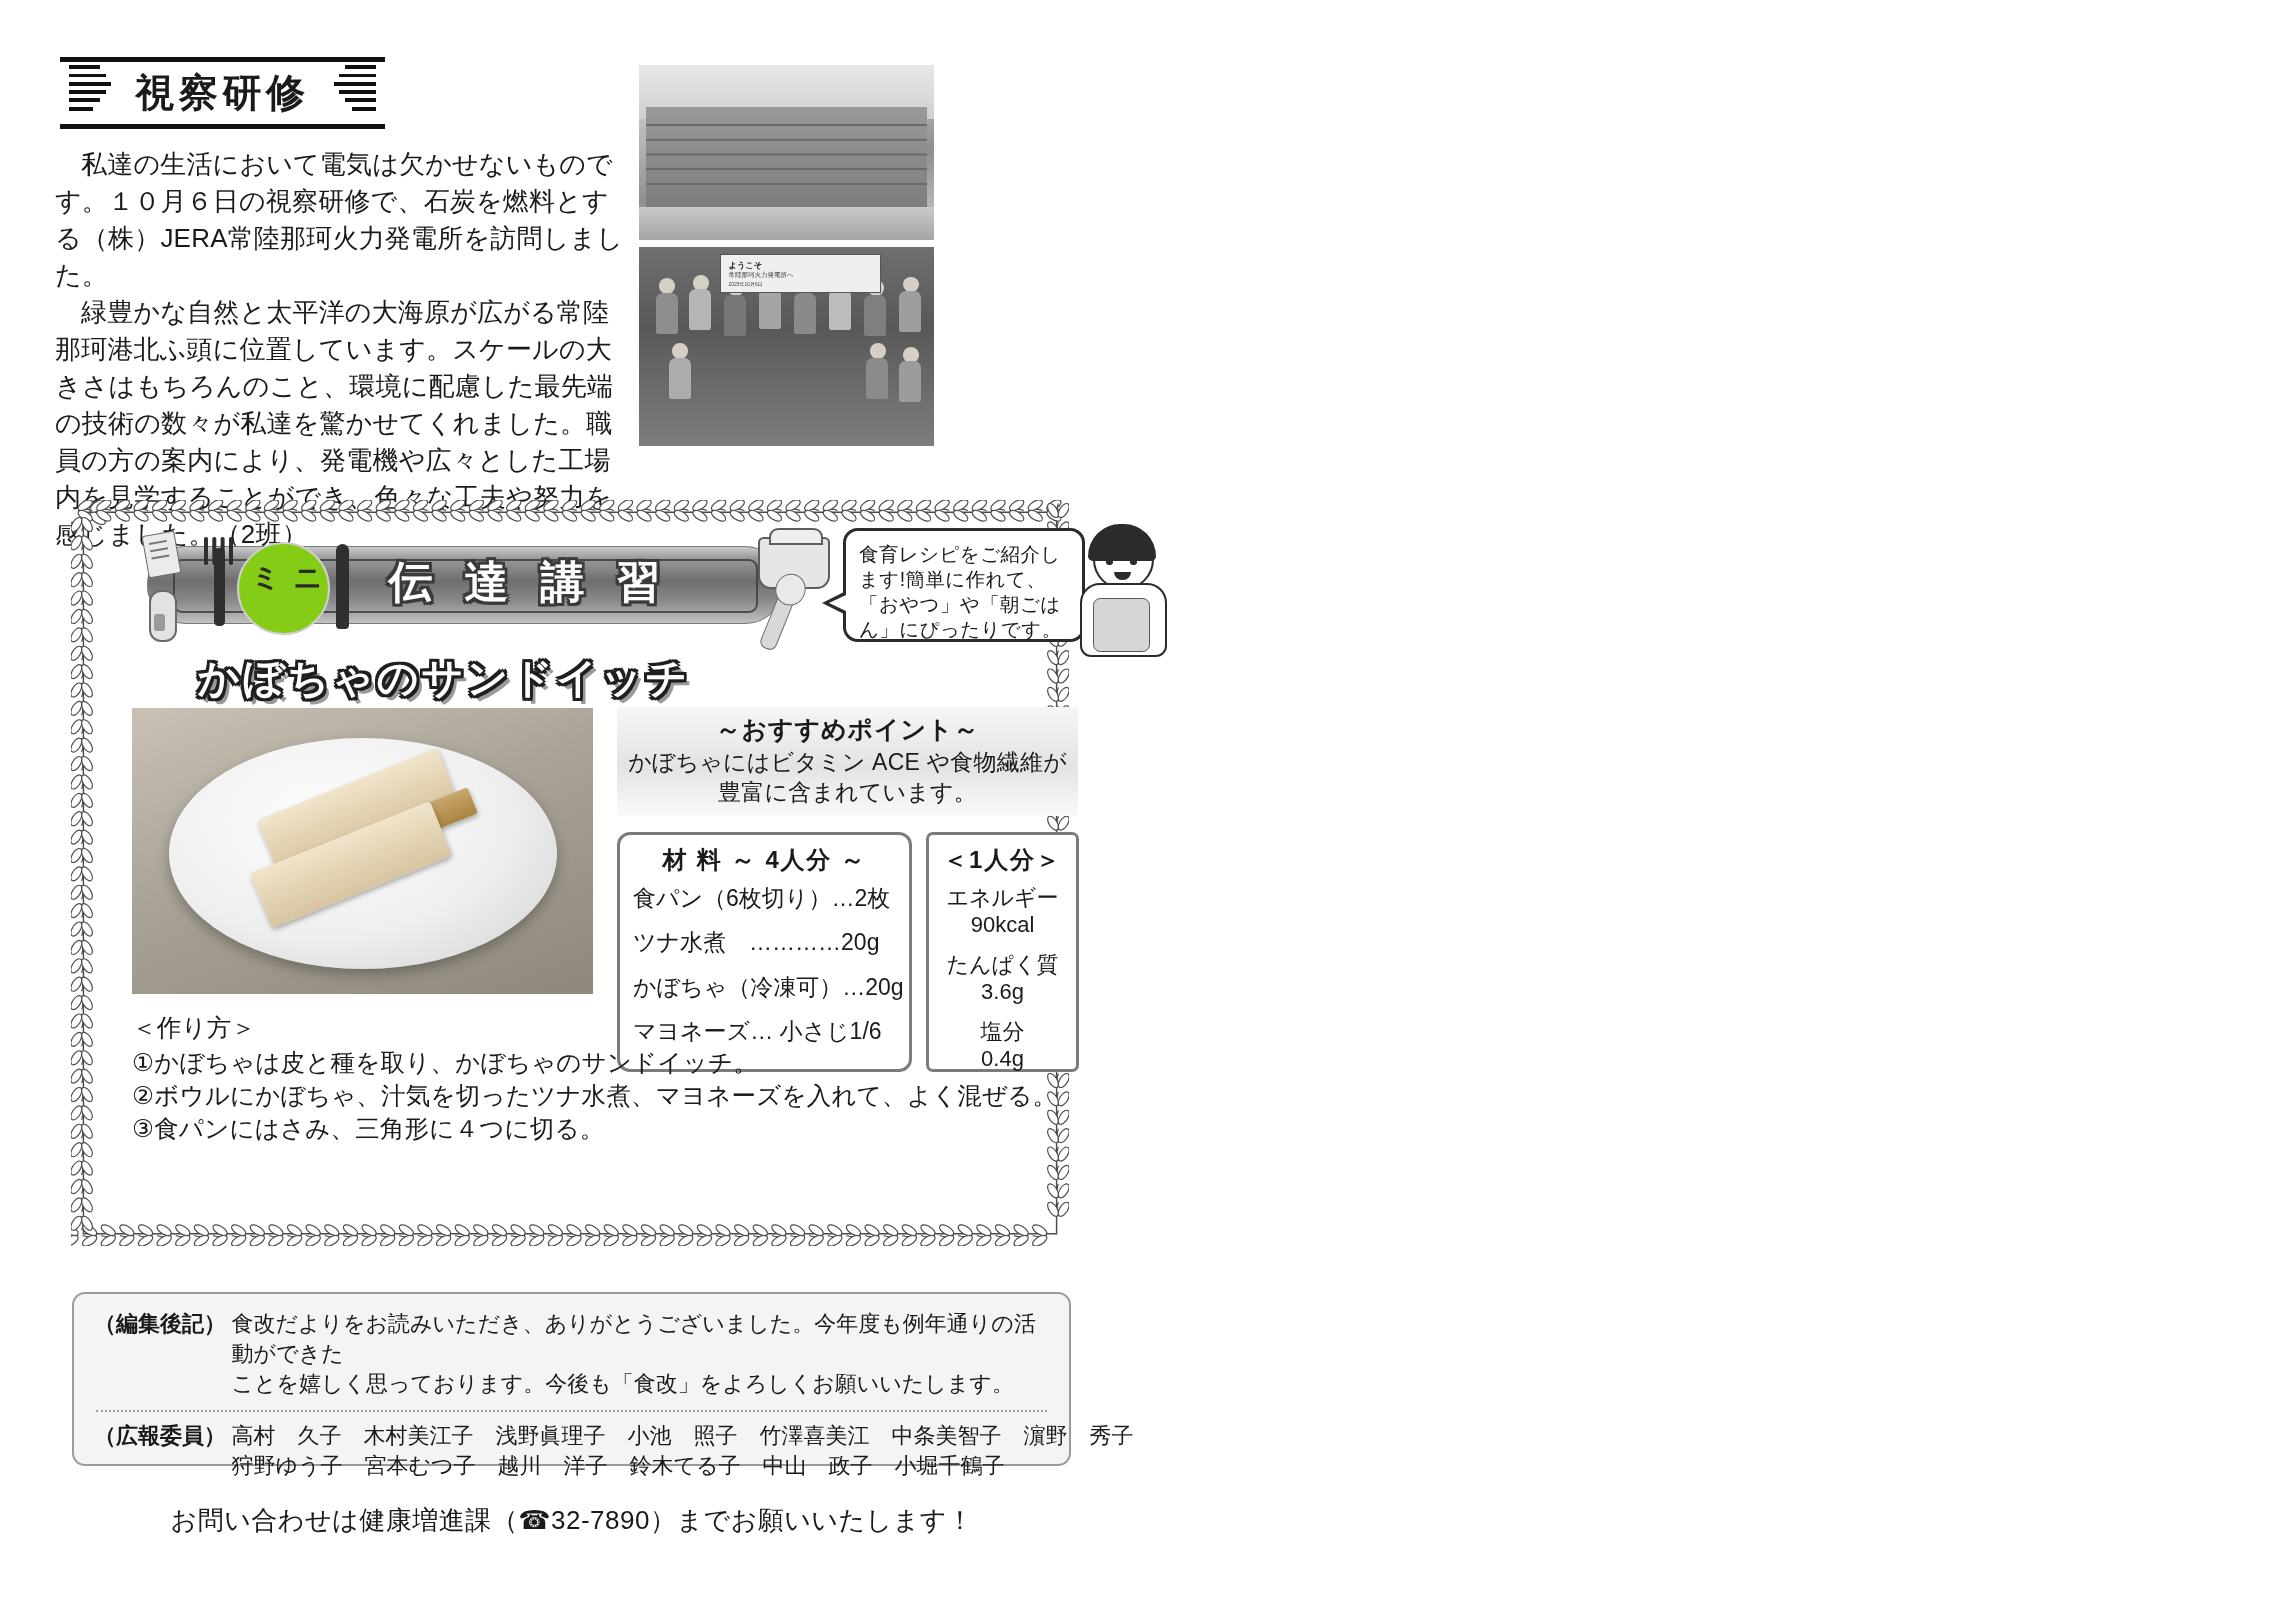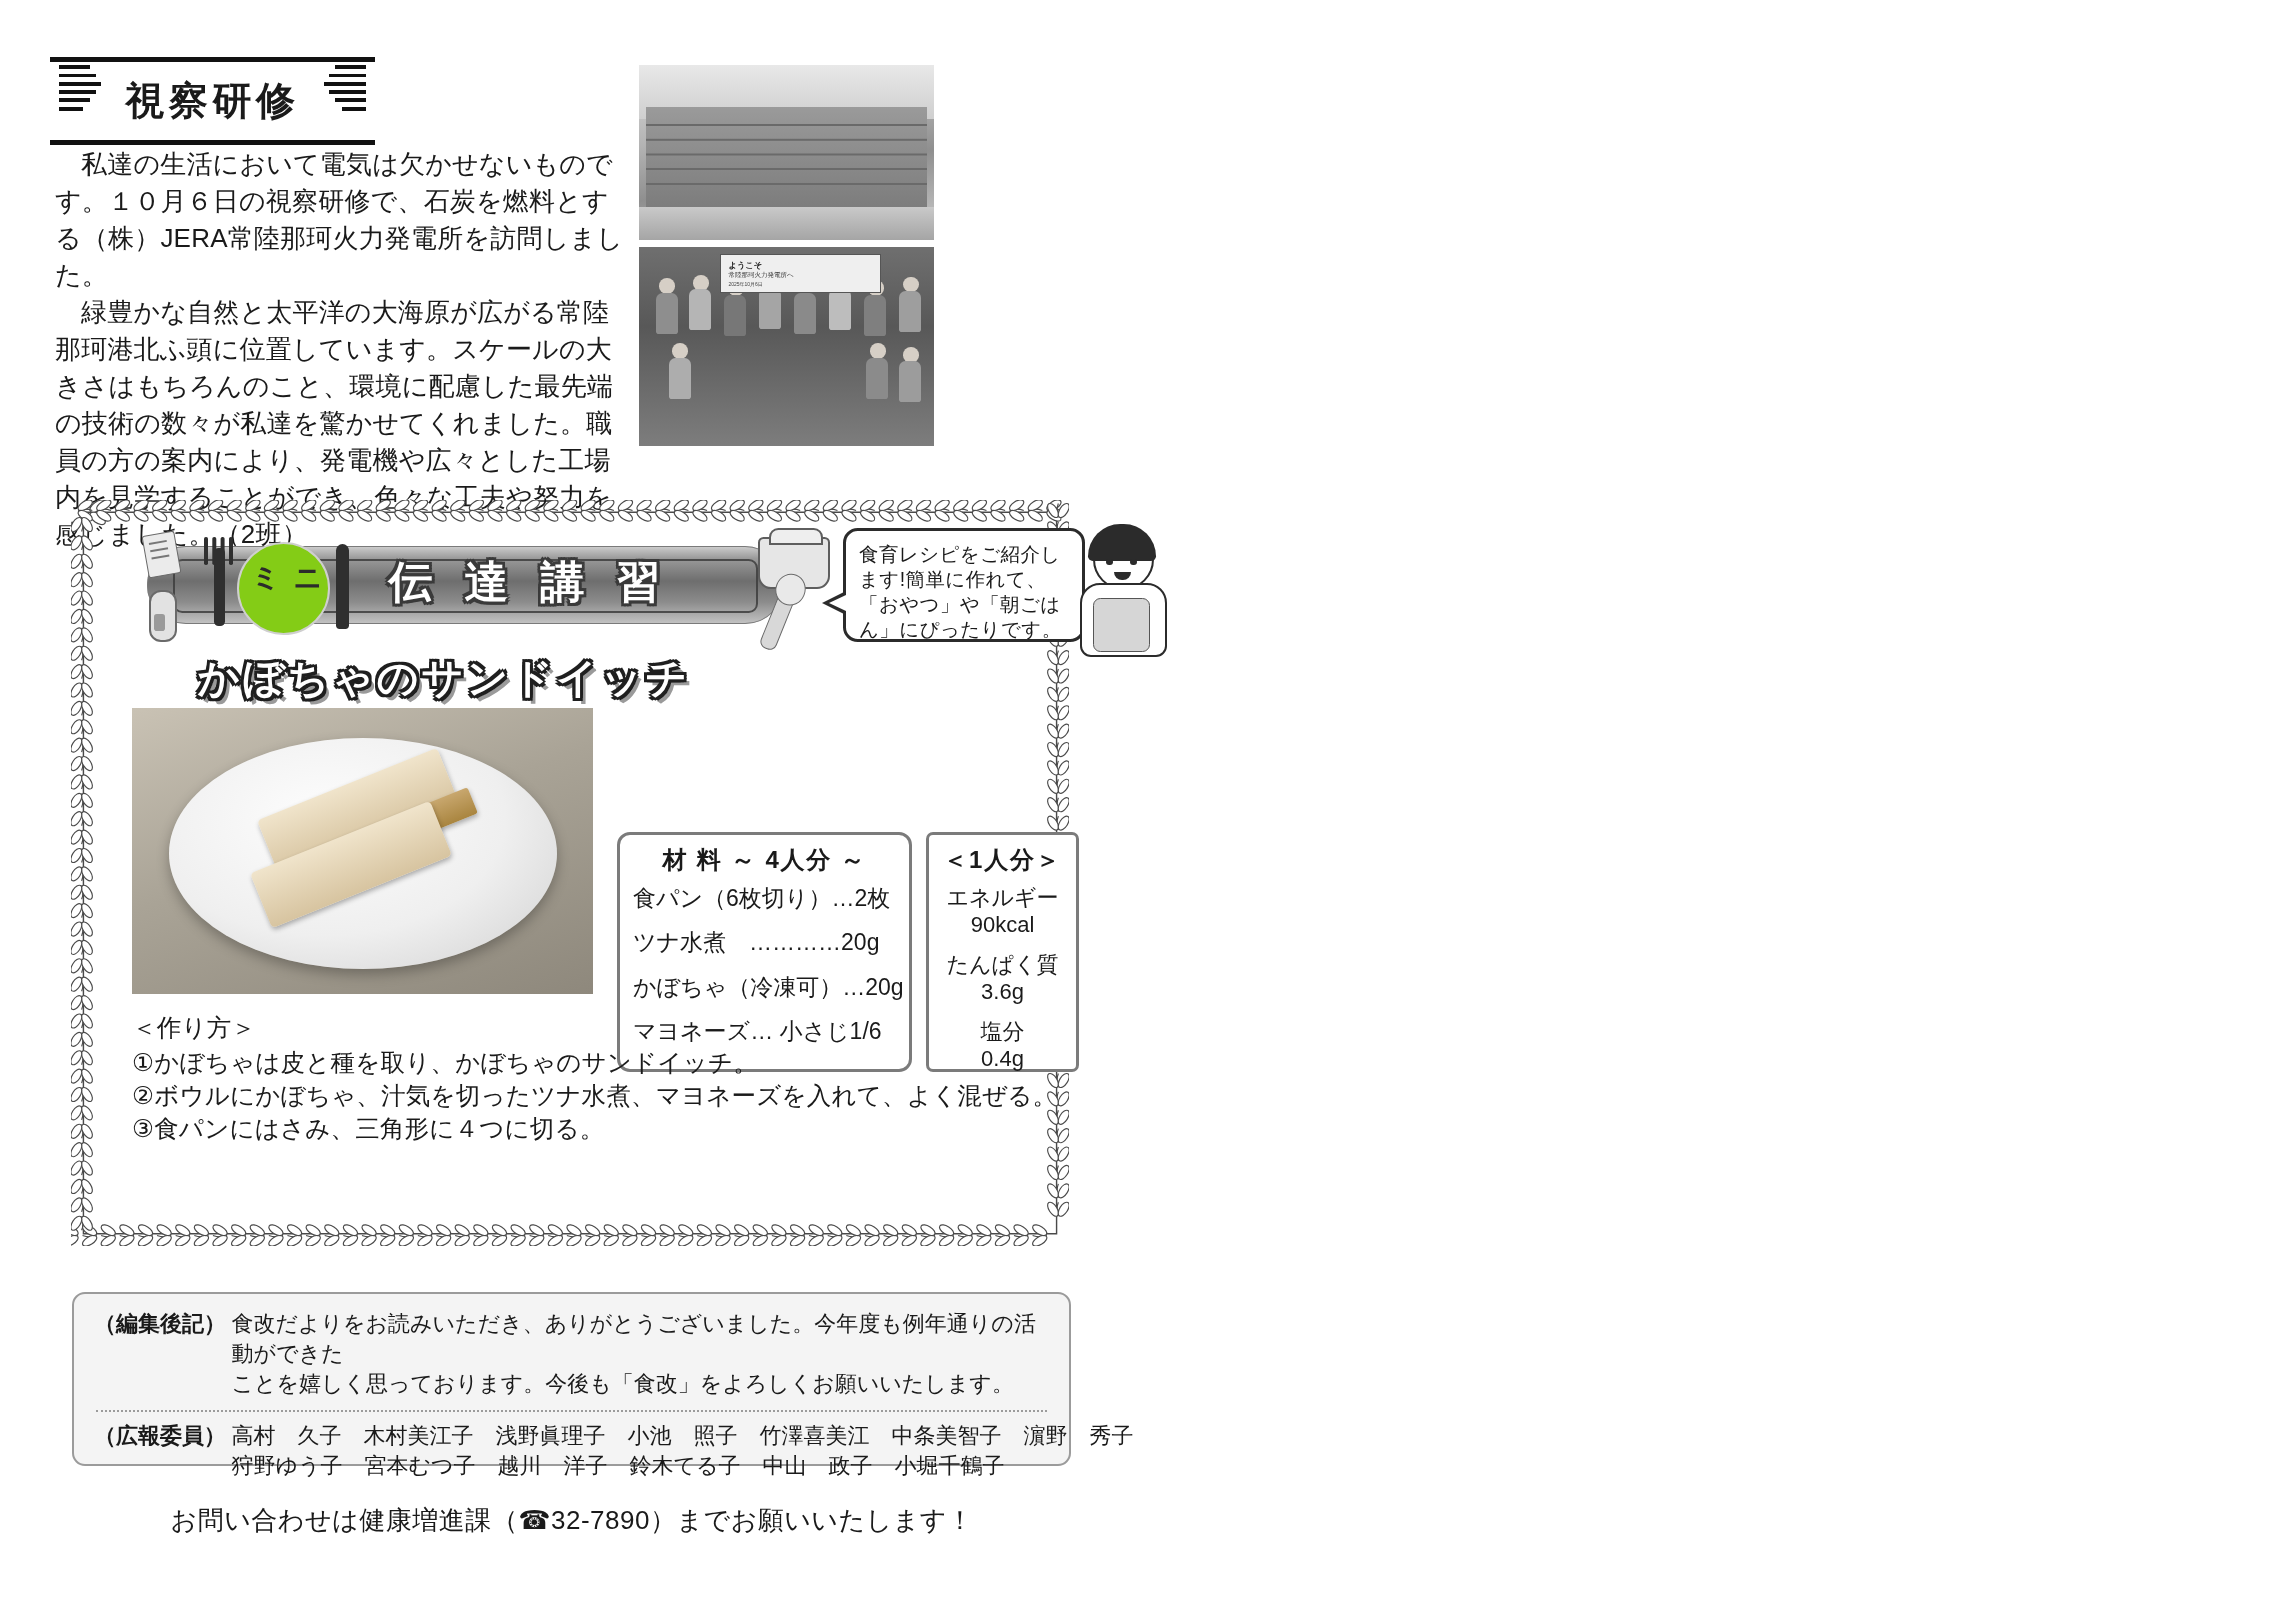--- a/index.html
+++ b/index.html
@@ -11,21 +11,21 @@
     position:relative;
     overflow:hidden;
   }
   .page{position:relative;width:2290px;height:1619px;display:flex;}
 
   
   .left-page{width:1144px;height:1619px;position:relative;padding:0;box-sizing:border-box;}
   .right-page{width:1145px;height:1619px;position:relative;box-sizing:border-box;}
 
   
-  .sec-head-wrap{position:absolute;left:50px;top:57px;width:325px;height:88px;}
+  .sec-head-wrap{position:absolute;left:60px;top:57px;width:325px;height:72px;}
   .sec-head-rule{position:absolute;left:0;right:0;height:4.6px;background:#111;}
   .sec-head-rule.top{top:0;}
   .sec-head-rule.bot{bottom:0;}
   .sec-head-title{
     position:absolute;left:0;right:0;top:50%;transform:translateY(-50%);
     text-align:center;font-size:39px;font-weight:bold;letter-spacing:4.6px;
     font-family:"DejaVu Sans","Liberation Sans",sans-serif;
   }
   .hatch{position:absolute;top:8.3px;width:42px;height:54px;}
   .hatch.l{left:9.2px;}
@@ -1239,20 +1239,24 @@
 
         <div class="recipe-title">かぼちゃのサンドイッチ</div>
 
         <div class="food-photo">
           <div class="plate2"></div>
           <div class="sw sw1"></div>
           <div class="sw sw3"></div>
           <div class="sw sw2"></div>
         </div>
 
+        <div class="point-box">
+          <div class="point-title">～おすすめポイント～</div>
+          <div class="point-body">かぼちゃにはビタミン ACE や食物繊維が豊富に含まれています。</div>
+        </div>
 
         <div class="ing-card">
           <div class="card-head">材 料 ～ 4人分 ～</div>
           <div class="ing-row">食パン（6枚切り）…2枚</div>
           <div class="ing-row">ツナ水煮　…………20g</div>
           <div class="ing-row">かぼちゃ（冷凍可）…20g</div>
           <div class="ing-row">マヨネーズ… 小さじ1/6</div>
         </div>
 
         <div class="nut-card">

